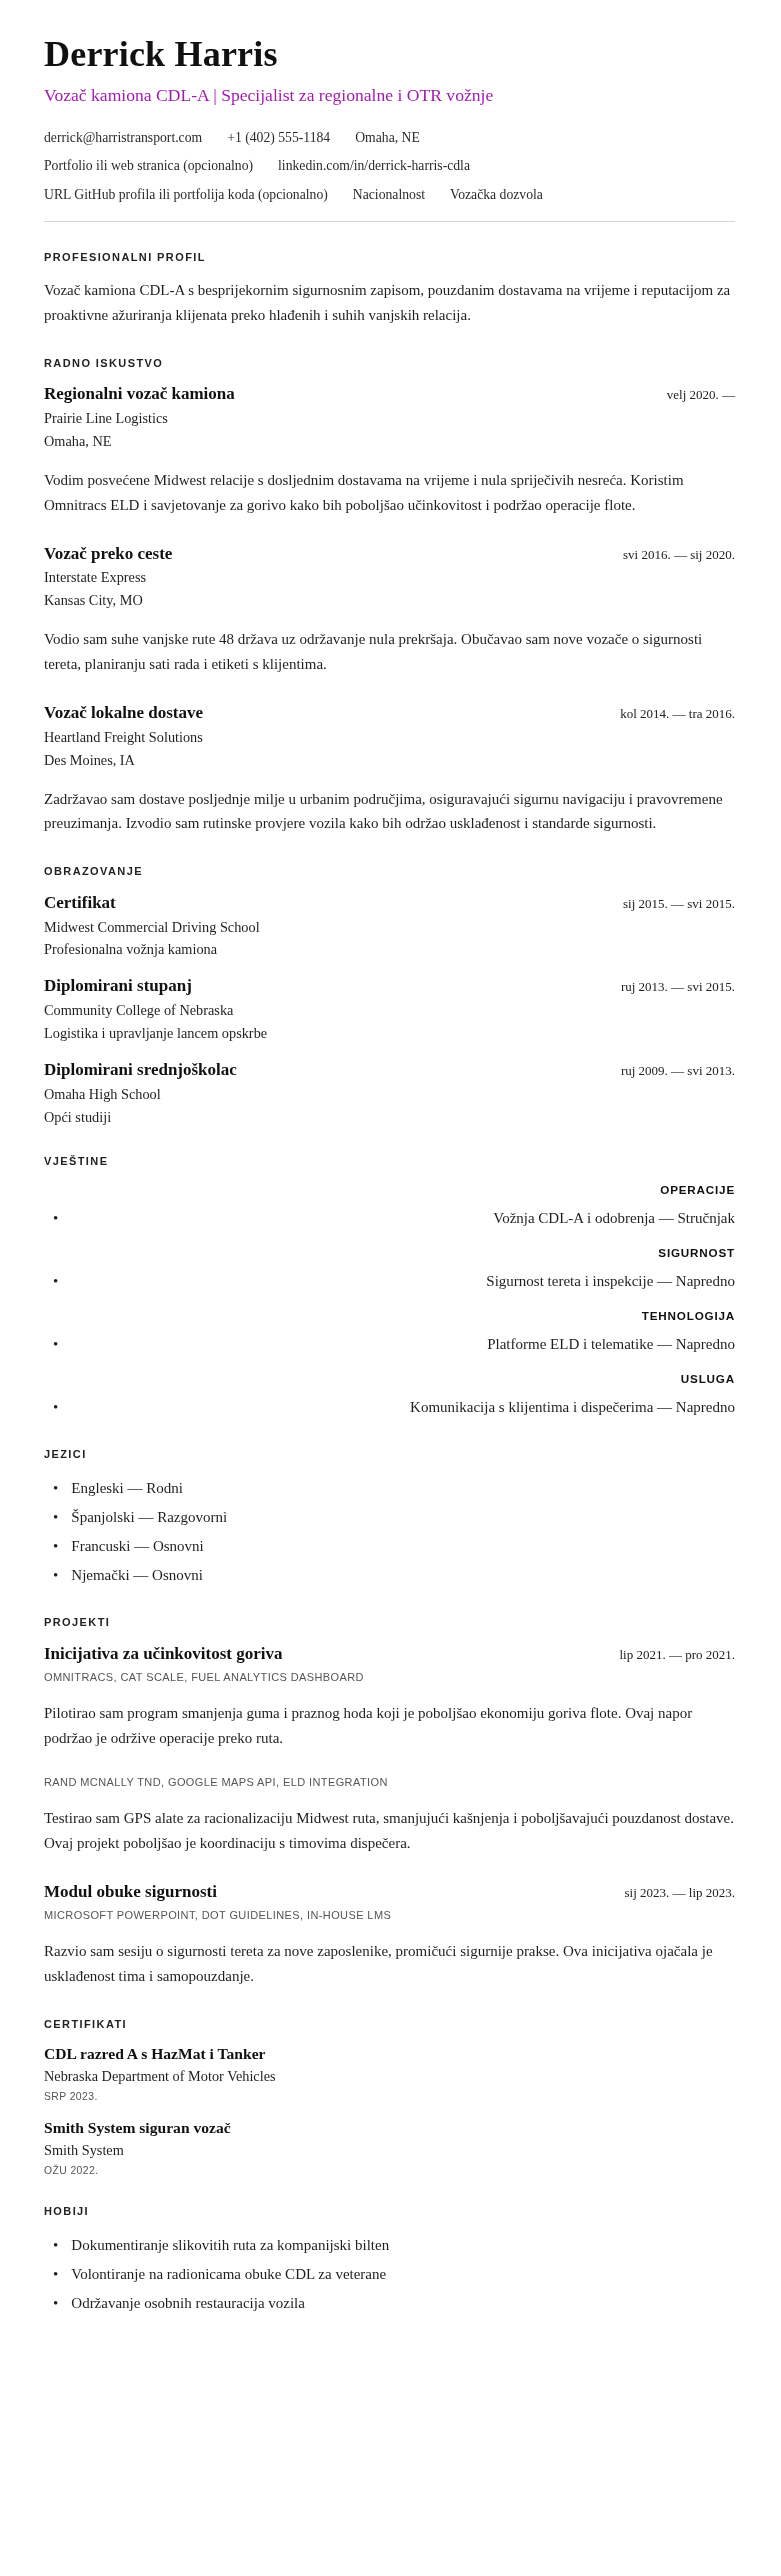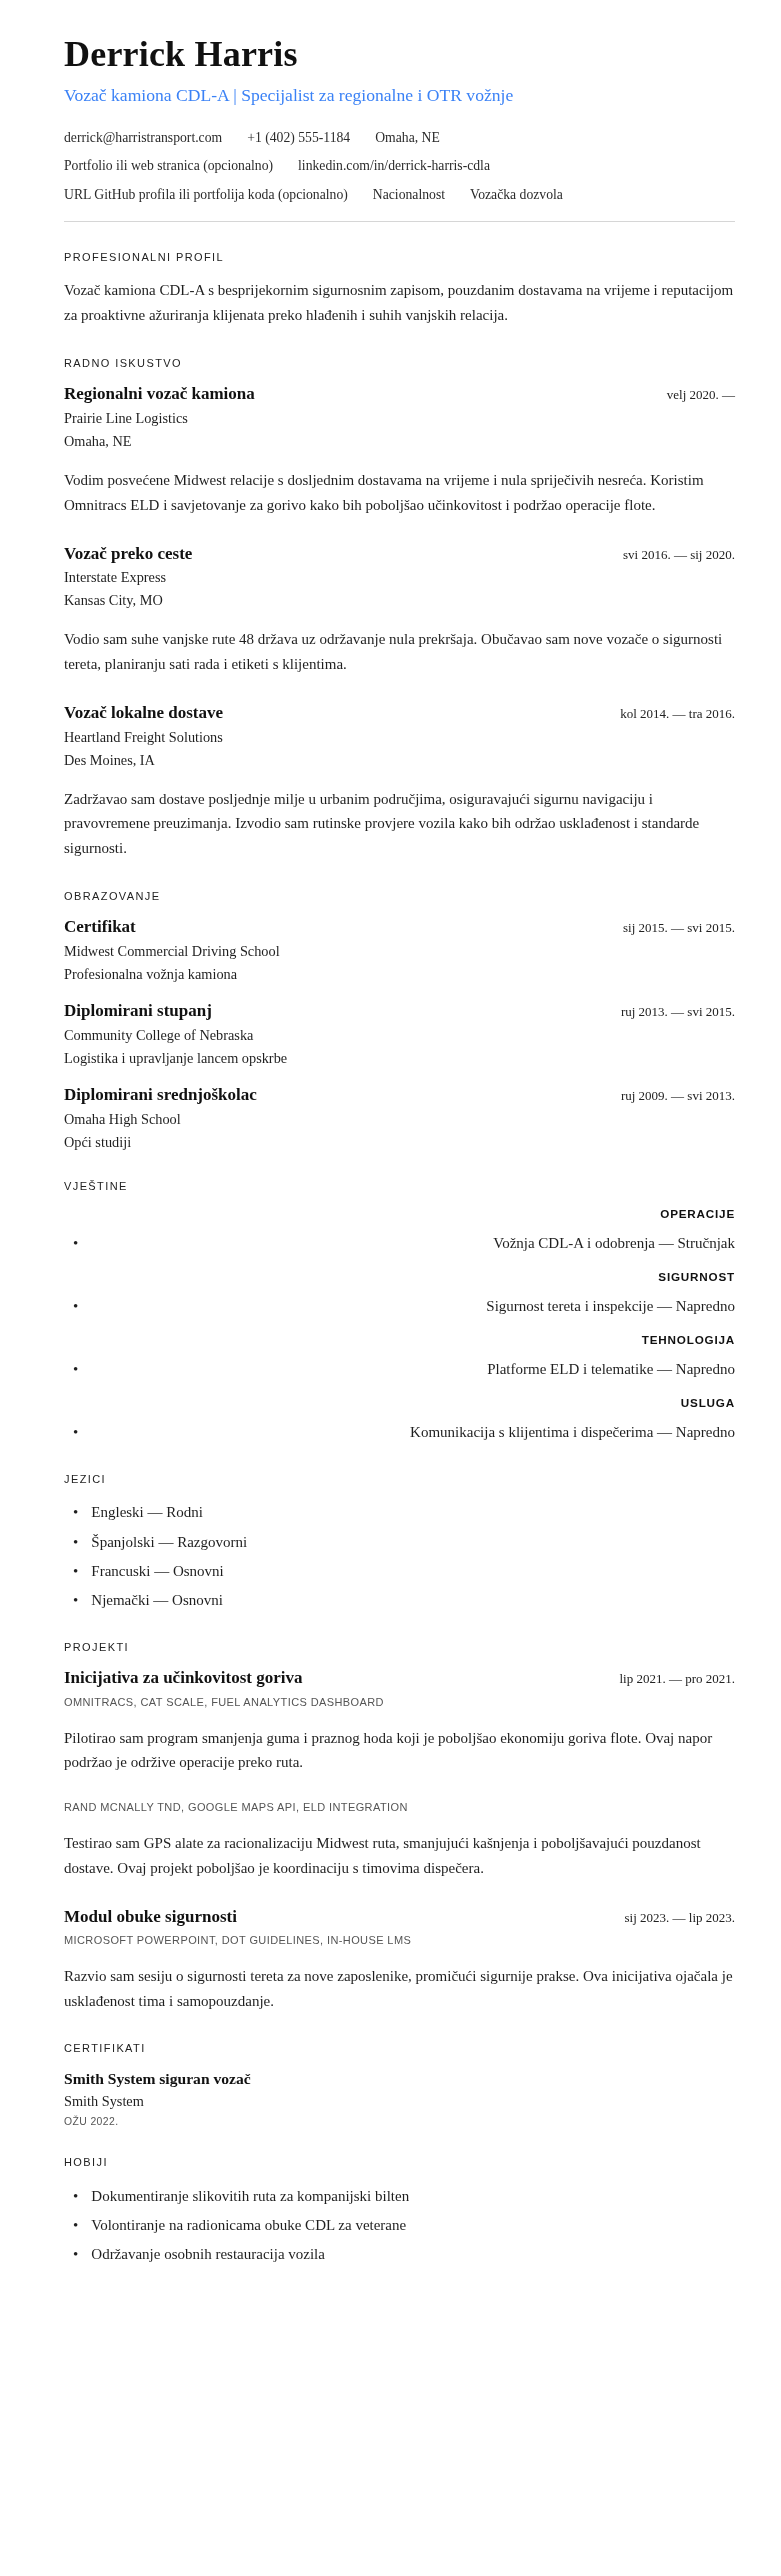--- a/index.html
+++ b/index.html
@@ -2,37 +2,37 @@
 <html style="font-size:10.4px"><head>
 <meta charset="utf-8">
 <style>
   * { box-sizing: border-box; }
   html, body { margin: 0; padding: 0; background: #ffffff; }
   .page {
     width: 781px;
     min-height: 2576px;
     margin: 0 auto;
     background: #ffffff;
-    padding: 33px 46px 33px 64px;
+    padding: 33px 46px 33px 44px;
     font-family: "Liberation Serif", "DejaVu Serif", serif;
     color: #1a1a1a;
   }
 
   
   .name {
     font-size: 36px;
     font-weight: 700;
     margin: 0 0 10.4px 0;
     letter-spacing: 0.2px;
     color: #111;
   }
   .subtitle {
     font-size: 17.6px;
     margin: 0 0 23.4px 0;
-    color: #3b82f6;
+    color: #a21caf;
   }
   .contact-row {
     display: flex;
     flex-wrap: wrap;
     gap: 6.5px 25px;
     font-size: 13.7px;
     color: #2b2b2b;
     margin-bottom: 12.4px;
     align-items: flex-end;
   }
@@ -40,21 +40,21 @@
     border: none;
     border-top: 1.3px solid #d6d6d6;
     margin: 18px 0 0 0;
   }
 
   
   .section { margin-top: 29px; }
   .section-heading {
     font-family: "Liberation Sans", "DejaVu Sans", sans-serif;
     font-size: 11px;
-    font-weight: 400;
+    font-weight: 700;
     letter-spacing: 1.4px;
     color: #222;
     margin: 0 0 15.6px 0;
   }
 
   .entry { margin-bottom: 26px; }
   .entry:last-child { margin-bottom: 0; }
   .entry-header {
     display: flex;
     justify-content: space-between;
@@ -303,20 +303,25 @@
         <span class="entry-date">sij 2023. — lip 2023.</span>
       </div>
       <div class="project-tools">MICROSOFT POWERPOINT, DOT GUIDELINES, IN-HOUSE LMS</div>
       <p class="entry-desc">Razvio sam sesiju o sigurnosti tereta za nove zaposlenike, promičući sigurnije prakse. Ova inicijativa ojačala je usklađenost tima i samopouzdanje.</p>
     </div>
   </section>
 
   <section class="section">
     <h2 class="section-heading">CERTIFIKATI</h2>
 
+    <div class="cert-entry">
+      <h3 class="cert-title">CDL razred A s HazMat i Tanker</h3>
+      <div class="cert-issuer">Nebraska Department of Motor Vehicles</div>
+      <div class="cert-date">SRP 2023.</div>
+    </div>
 
     <div class="cert-entry">
       <h3 class="cert-title">Smith System siguran vozač</h3>
       <div class="cert-issuer">Smith System</div>
       <div class="cert-date">OŽU 2022.</div>
     </div>
   </section>
 
   <section class="section">
     <h2 class="section-heading">HOBIJI</h2>

